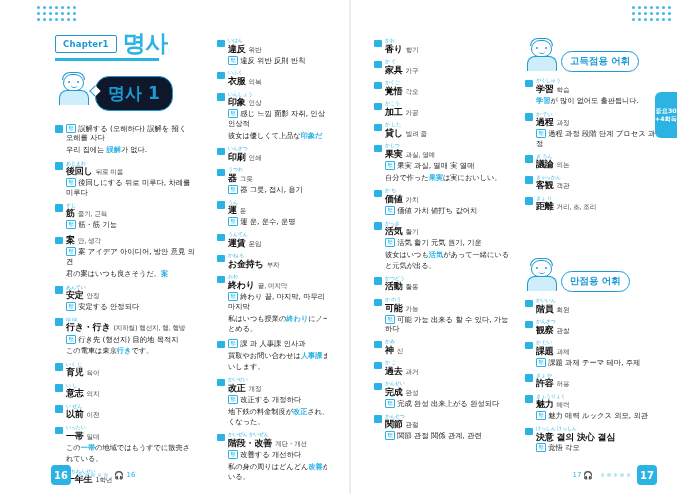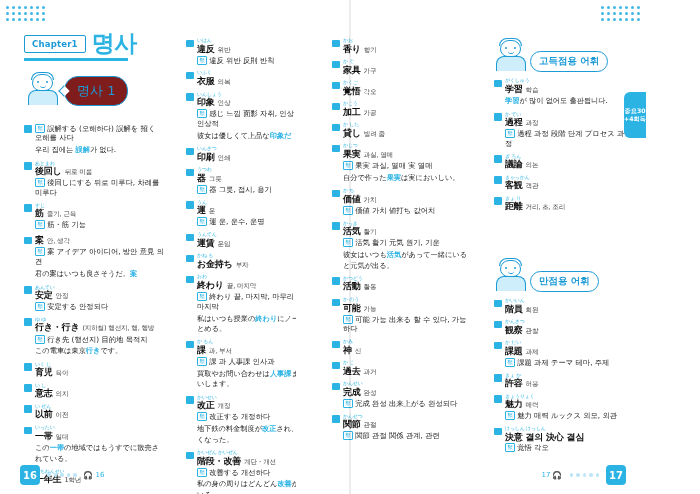--- a/index.html
+++ b/index.html
@@ -9,21 +9,21 @@
     background: #ffffff;
     font-family: "DejaVu Sans", "Liberation Sans", sans-serif;
     overflow: hidden;
     position: relative;
   }
   .page {
     position: absolute; inset: 0;
     display: flex;
   }
   .leaf { position: relative; height: 494px; }
-  .leaf-left { width: 296px; background: #ffffff; }
+  .leaf-left { width: 296px; background: #ffffff; margin-left: 31px; }
   .leaf-right { width: 350px; background: #ffffff; }
   .gutter {
     position: absolute; left: 349px; top: 0; width: 2px; height: 494px;
     background: linear-gradient(to right, rgba(0,0,0,0.05), rgba(0,0,0,0.10), rgba(0,0,0,0.05));
     z-index: 5;
   }
 
   
   .dots {
     position: absolute;
@@ -84,22 +84,22 @@
     position:absolute; left: 14px; top: 13px; width: 6px; height: 3px;
     border-bottom: 1.3px solid #1c9bd7; border-radius: 0 0 6px 6px;
   }
   .char .body {
     position:absolute; left: 2px; top: 18px; width: 30px; height: 15px;
     border: 1.4px solid #1c9bd7; border-bottom: none;
     border-radius: 8px 8px 0 0; background:#cfeefb;
   }
   .bubble {
     border: 1.5px solid #1c9bd7; border-radius: 14px;
-    background:#7f1d1d; color:#1b9ad6; font-weight:normal;
-    padding: 5px 12px; font-size: 13px; position: relative; white-space: nowrap;
+    background:#0f172a; color:#1b9ad6; font-weight:bold;
+    padding: 5px 12px; font-size: 17px; position: relative; white-space: nowrap;
     margin-top: 4px;
   }
   .bubble:after {
     content:""; position:absolute; left: -5px; top: 10px;
     width: 7px; height: 7px; background:#fff;
     border-left: 1.5px solid #1c9bd7; border-bottom: 1.5px solid #1c9bd7;
     transform: rotate(45deg);
   }
 
   
@@ -304,21 +304,20 @@
           <div class="hw"><span class="ruby">かね も</span><span>お金持ち</span><span class="mean">부자</span></div>
         </div>
         <div class="entry">
           <span class="sq"></span>
           <div class="hw"><span class="ruby">おわ</span><span>終わり</span><span class="mean">끝, 마지막</span></div>
           <div class="sub"><span class="tag">類</span>終わり 끝, 마지막, 마무리  最後 끝, 마지막</div>
           <div class="ex">私はいつも授業の<span class="hl">終わり</span>にノートをまとめる。</div>
         </div>
         <div class="entry">
           <span class="sq"></span>
-          <div class="hw"><span class="ruby">か もん</span><span>課</span><span class="mean">과, 부서</span></div>
           <div class="sub"><span class="tag">類</span>課 과  人事課 인사과</div>
           <div class="ex">買取やお問い合わせは<span class="hl">人事課</span>までお願いします。</div>
         </div>
         <div class="entry">
           <span class="sq"></span>
           <div class="hw"><span class="ruby">かいせい</span><span>改正</span><span class="mean">개정</span></div>
           <div class="sub"><span class="tag">類</span>改正する 개정하다</div>
           <div class="ex">地下鉄の料金制度が<span class="hl">改正</span>され、少し高くなった。</div>
         </div>
         <div class="entry">
@@ -368,21 +367,21 @@
         <i></i>
         <i></i>
         <i></i>
         <i></i>
     </div>
 
     <div class="side-tab">
       <span>중요30<br>+4회독</span>
     </div>
 
-    <div class="col c3" style="top:38px; left:36px;">
+    <div class="col c3" style="top:38px; left:47px;">
         <div class="entry">
           <span class="sq"></span>
           <div class="hw"><span class="ruby">かお</span><span>香り</span><span class="mean">향기</span></div>
         </div>
         <div class="entry">
           <span class="sq"></span>
           <div class="hw"><span class="ruby">か ぐ</span><span>家具</span><span class="mean">가구</span></div>
         </div>
         <div class="entry">
           <span class="sq"></span>

